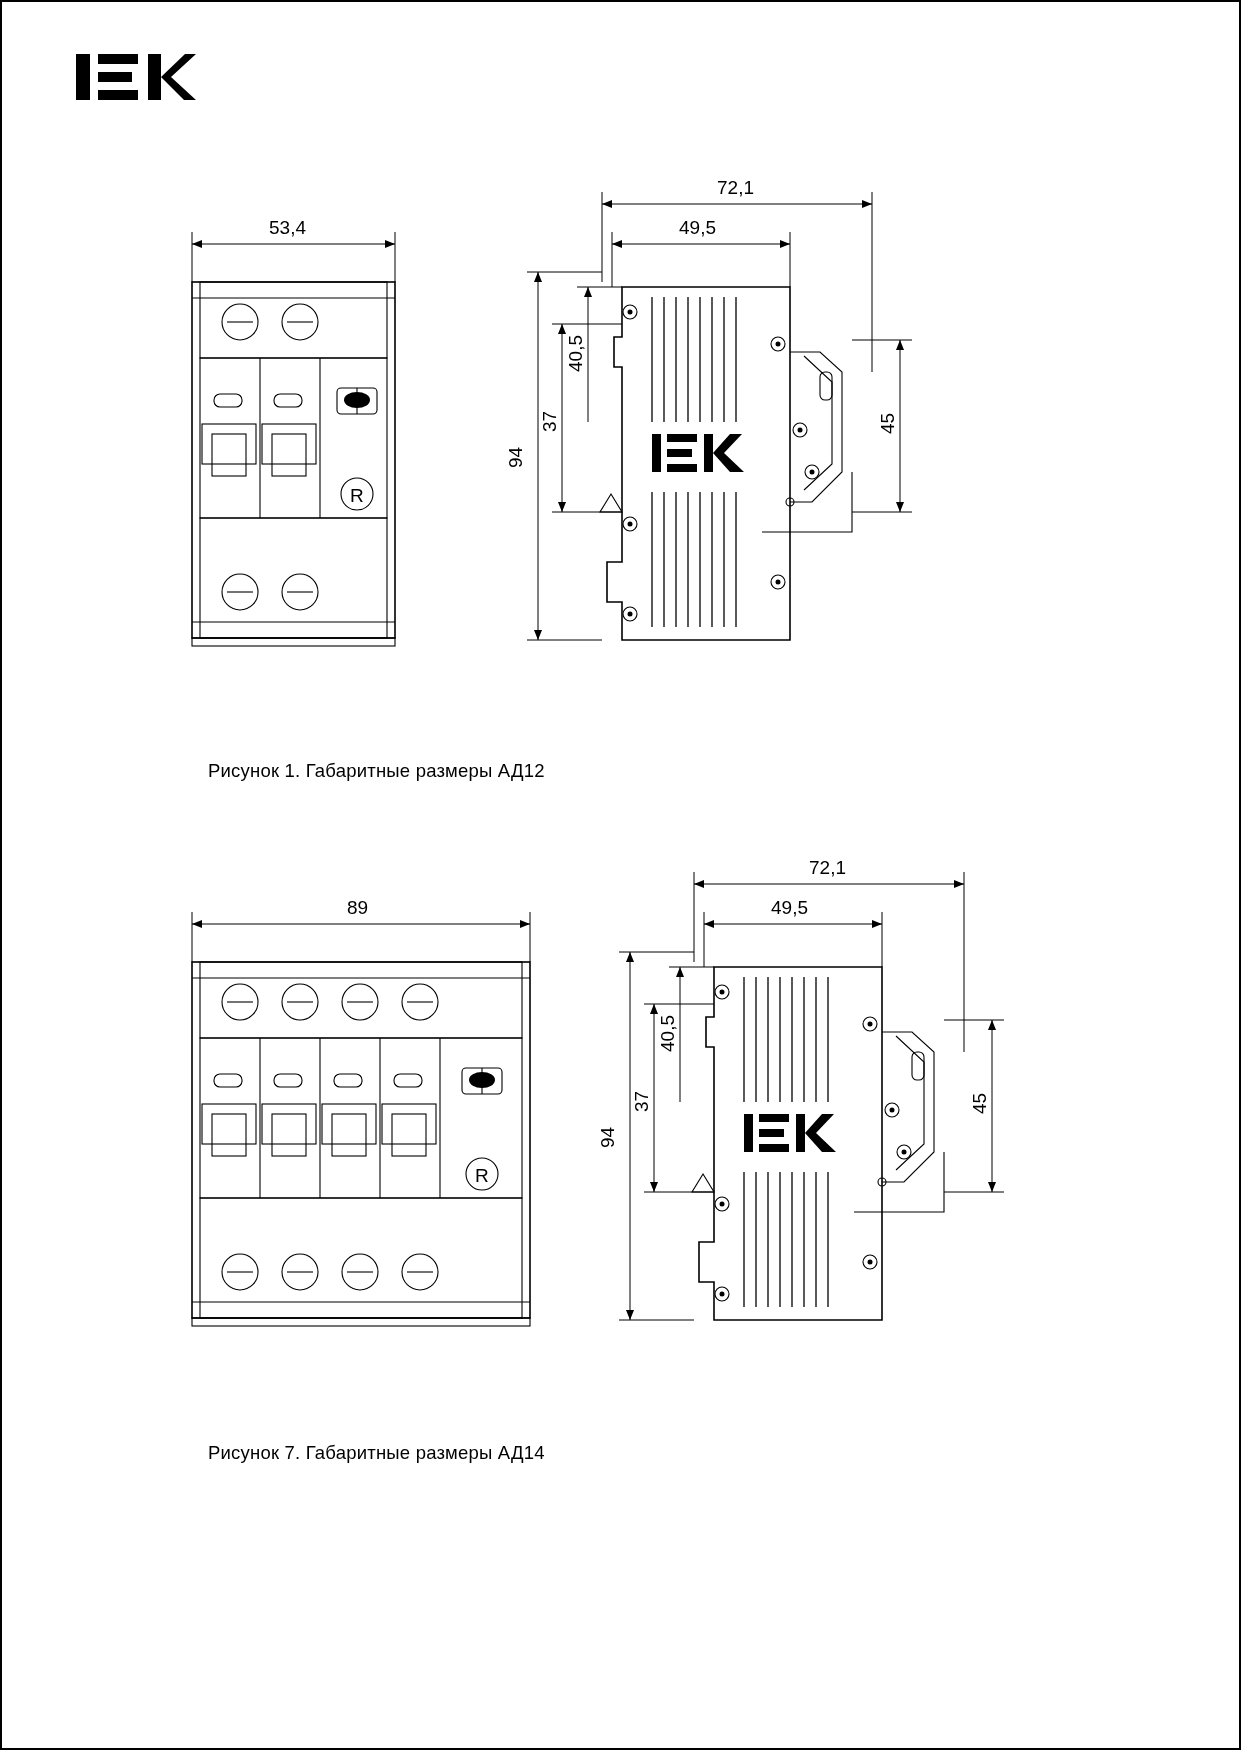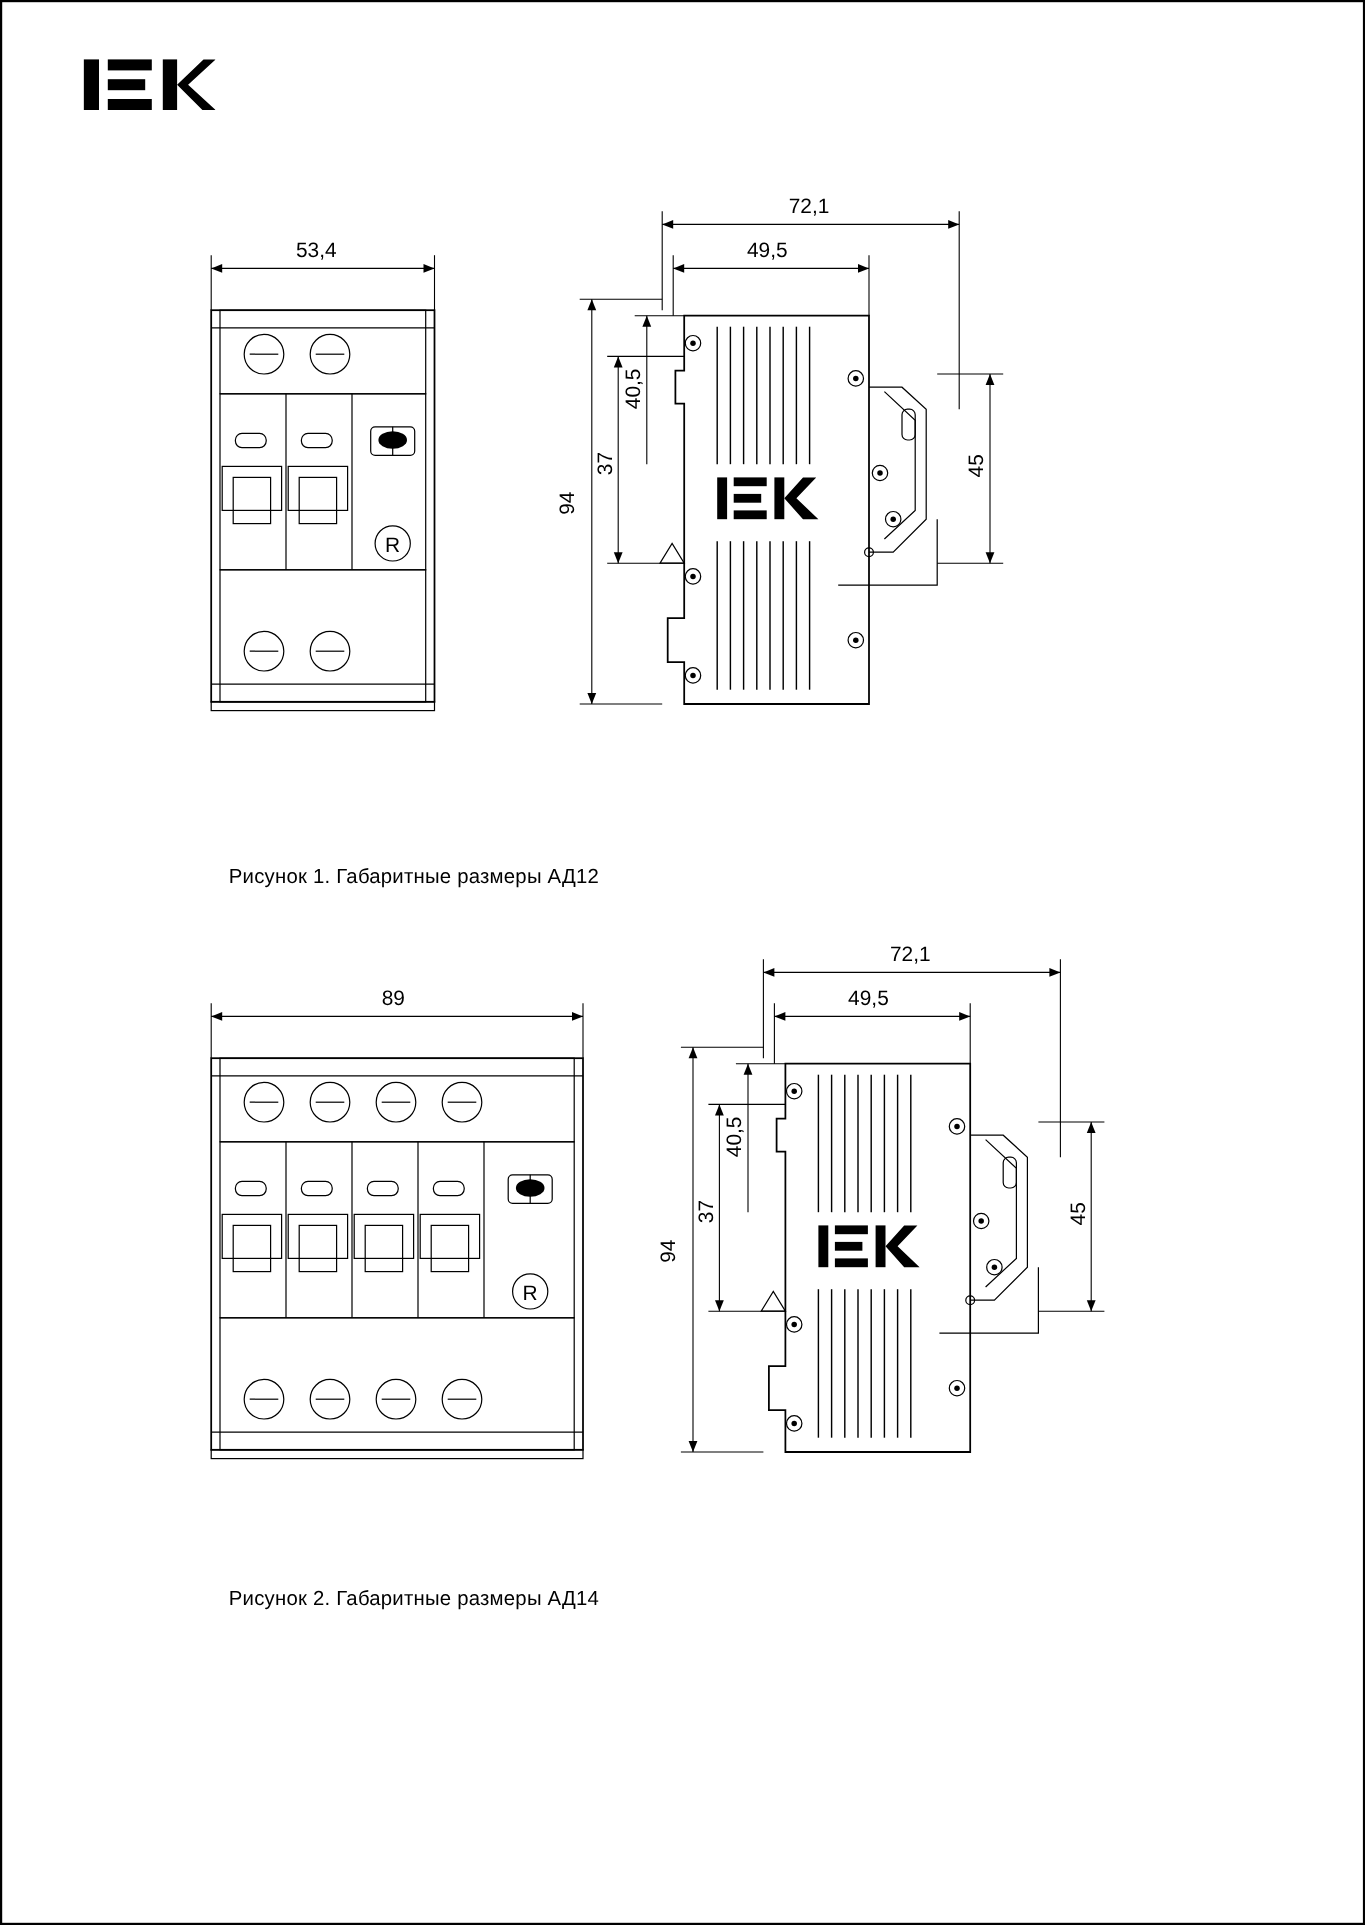--- a/index.html
+++ b/index.html
@@ -31,21 +31,21 @@
     height: 62px;
   }
   .caption {
     position: absolute;
     font-size: 18.5px;
     font-family: "Liberation Sans", sans-serif;
     color: #000;
     white-space: nowrap;
     letter-spacing: 0.2px;
   }
-  #caption1 { left: 206px; top: 758px; margin-top: 26px; }
+  #caption1 { left: 206px; top: 758px; }
   #caption2 { left: 206px; top: 1440px; }
 
   svg { display: block; }
   .fig { position: absolute; }
   #fig1 { left: 150px; top: 170px; }
   #fig2 { left: 150px; top: 850px; }
 
   text {
     font-family: "Liberation Sans", sans-serif;
     font-size: 19px;
@@ -383,15 +383,15 @@
         <circle cx="752" cy="300" r="7" class="thin"></circle>
           <circle cx="752" cy="300" r="2.5" class="fill-black"></circle>
         <circle cx="740" cy="258" r="7" class="thin"></circle>
           <circle cx="740" cy="258" r="2.5" class="fill-black"></circle>
         <circle cx="730" cy="330" r="4" class="thin"></circle>
         <path class="thin" d="M702,360 L792,360 L792,300"></path>
       </g>
     </svg>
   </div>
 
-  <div class="caption" id="caption2">Рисунок 2. Габаритные размеры АД14</div>
+  <div class="caption" id="caption2">Рисунок 7. Габаритные размеры АД14</div>
 
 </div>
 
 </body></html>

